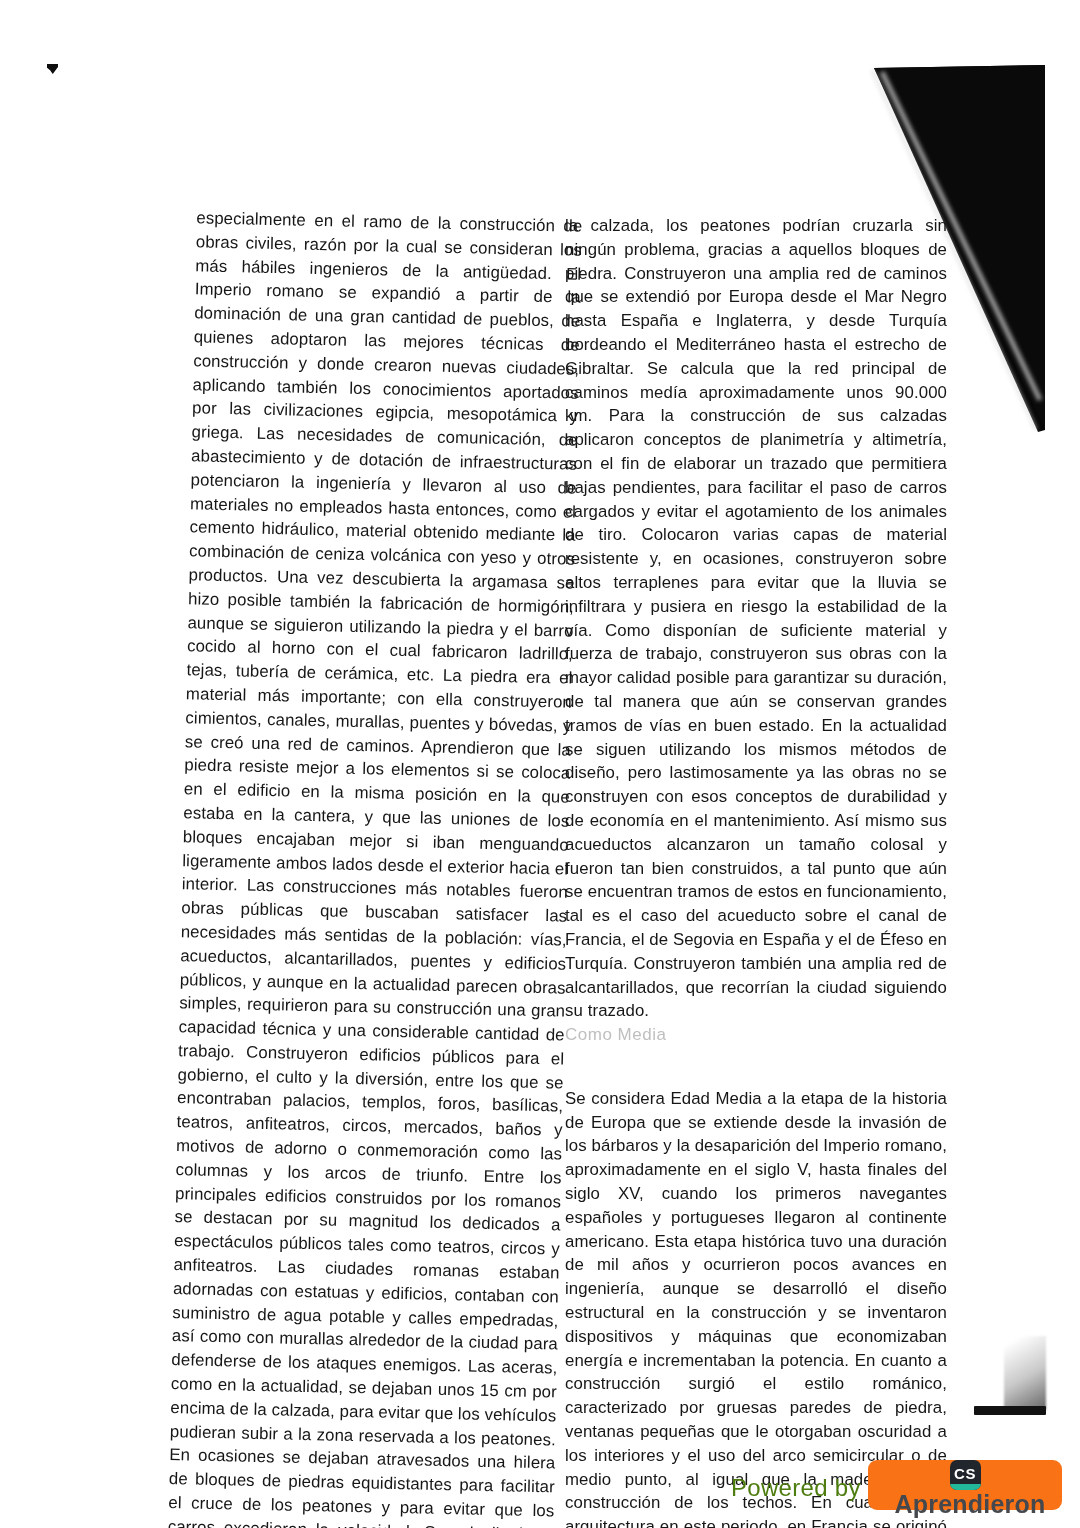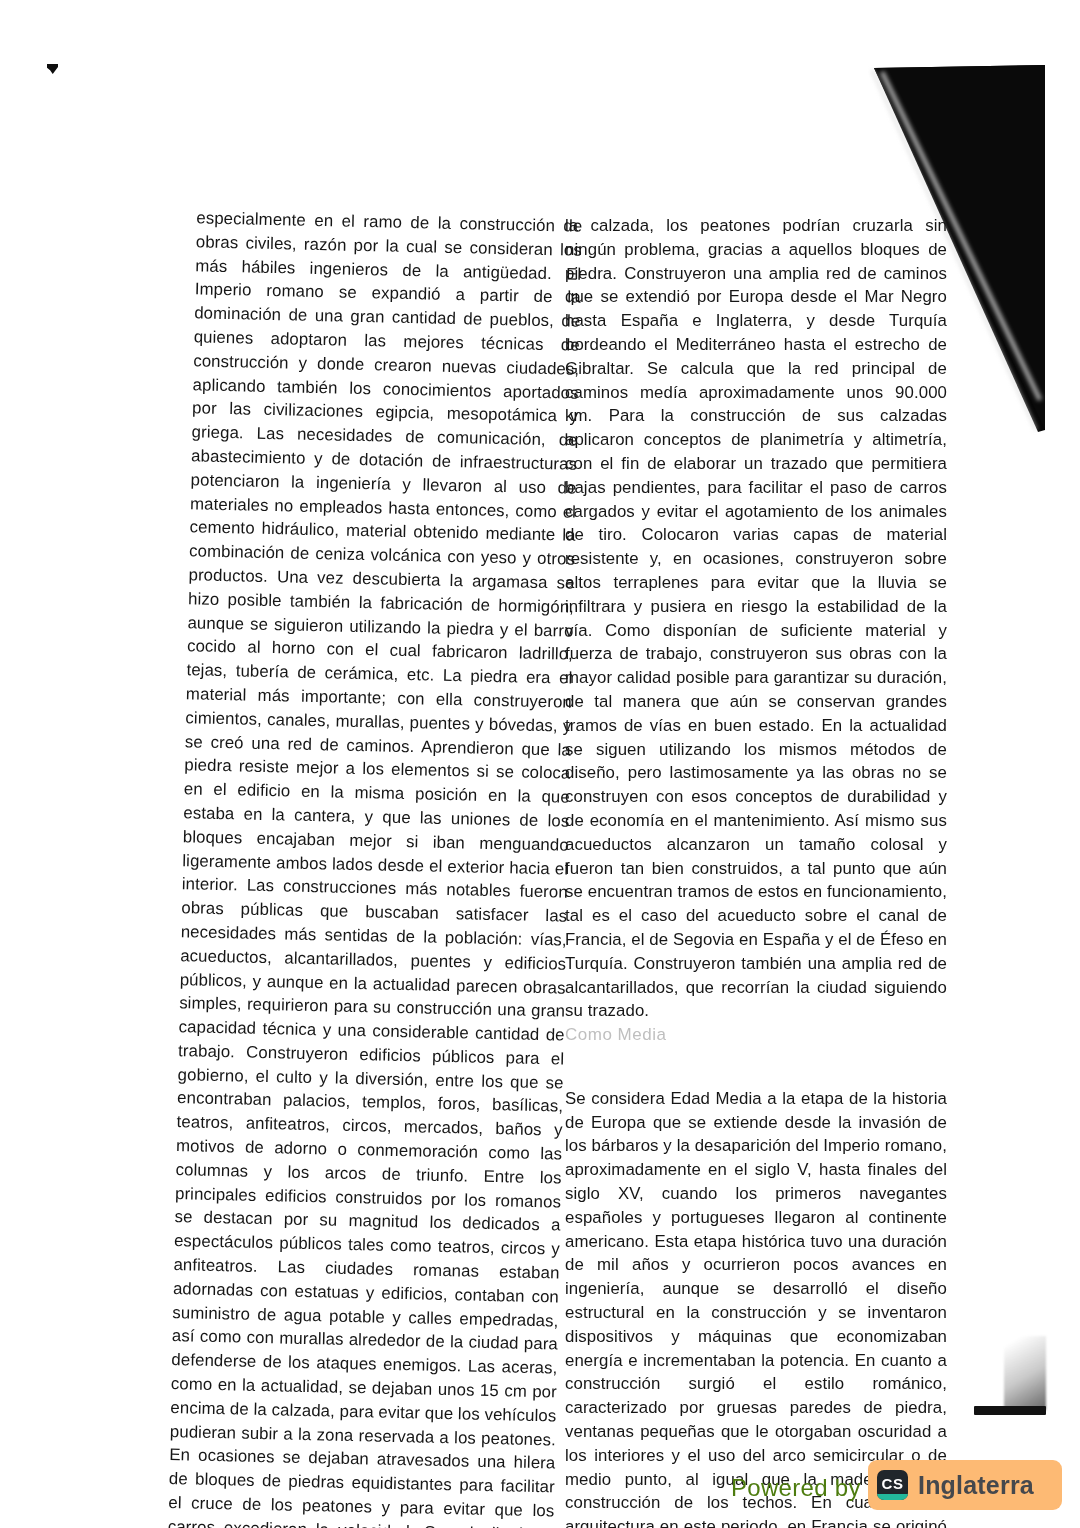--- a/index.html
+++ b/index.html
@@ -101,26 +101,27 @@
     font-size: 24px;
     color: #4d7c0f;
     letter-spacing: 0.3px;
   }
   .cs-badge {
     position: absolute;
     left: 868px;
     top: 8px;
     width: 194px;
     height: 50px;
-    background: #fdba74;
+    background: #f97316;
     border-radius: 9px;
     display: flex;
     align-items: center;
-    padding-left: 9px;
+    padding-left: 0;
     box-sizing: border-box;
+    flex-direction: column;
   }
   .cs-logo {
     width: 31px;
     height: 30px;
     background: #20262b;
     border-radius: 7px;
     position: relative;
     display: flex;
     align-items: center;
     justify-content: center;
@@ -182,17 +183,17 @@
     <p class="para2">Se considera Edad Media a la etapa de la historia de Europa que se extiende desde la invasión de los bárbaros y la desaparición del Imperio romano, aproximadamente en el siglo V, hasta finales del siglo XV, cuando los primeros navegantes españoles y portugueses llegaron al continente americano. Esta etapa histórica tuvo una duración de mil años y ocurrieron pocos avances en ingeniería, aunque se desarrolló el diseño estructural en la construcción y se inventaron dispositivos y máquinas que economizaban energía e incrementaban la potencia. En cuanto a construcción surgió el estilo románico, caracterizado por gruesas paredes de piedra, ventanas pequeñas que le otorgaban oscuridad a los interiores y el uso del arco semicircular o de medio punto, al igual que la madera en la construcción de los techos. En cuanto a la arquitectura en este periodo, en Francia se originó el estilo gótico, que rápidamente fue adoptado por países como Inglaterra, Alemania, Italia y España; quienes desarrollaron de manera eficaz y</p>
   </div>
 
   <div class="footer">
     <span class="powered-by">Powered by</span>
     <div class="cs-badge">
       <div class="cs-logo">
         <span class="cs-text">CS</span>
         <span class="teal-strip"></span>
       </div>
-      <span class="cs-brand">Inglaterra</span>
+      <span class="cs-brand">Aprendieron</span>
     </div>
   </div>
 
 </div>
 
 </body></html>

